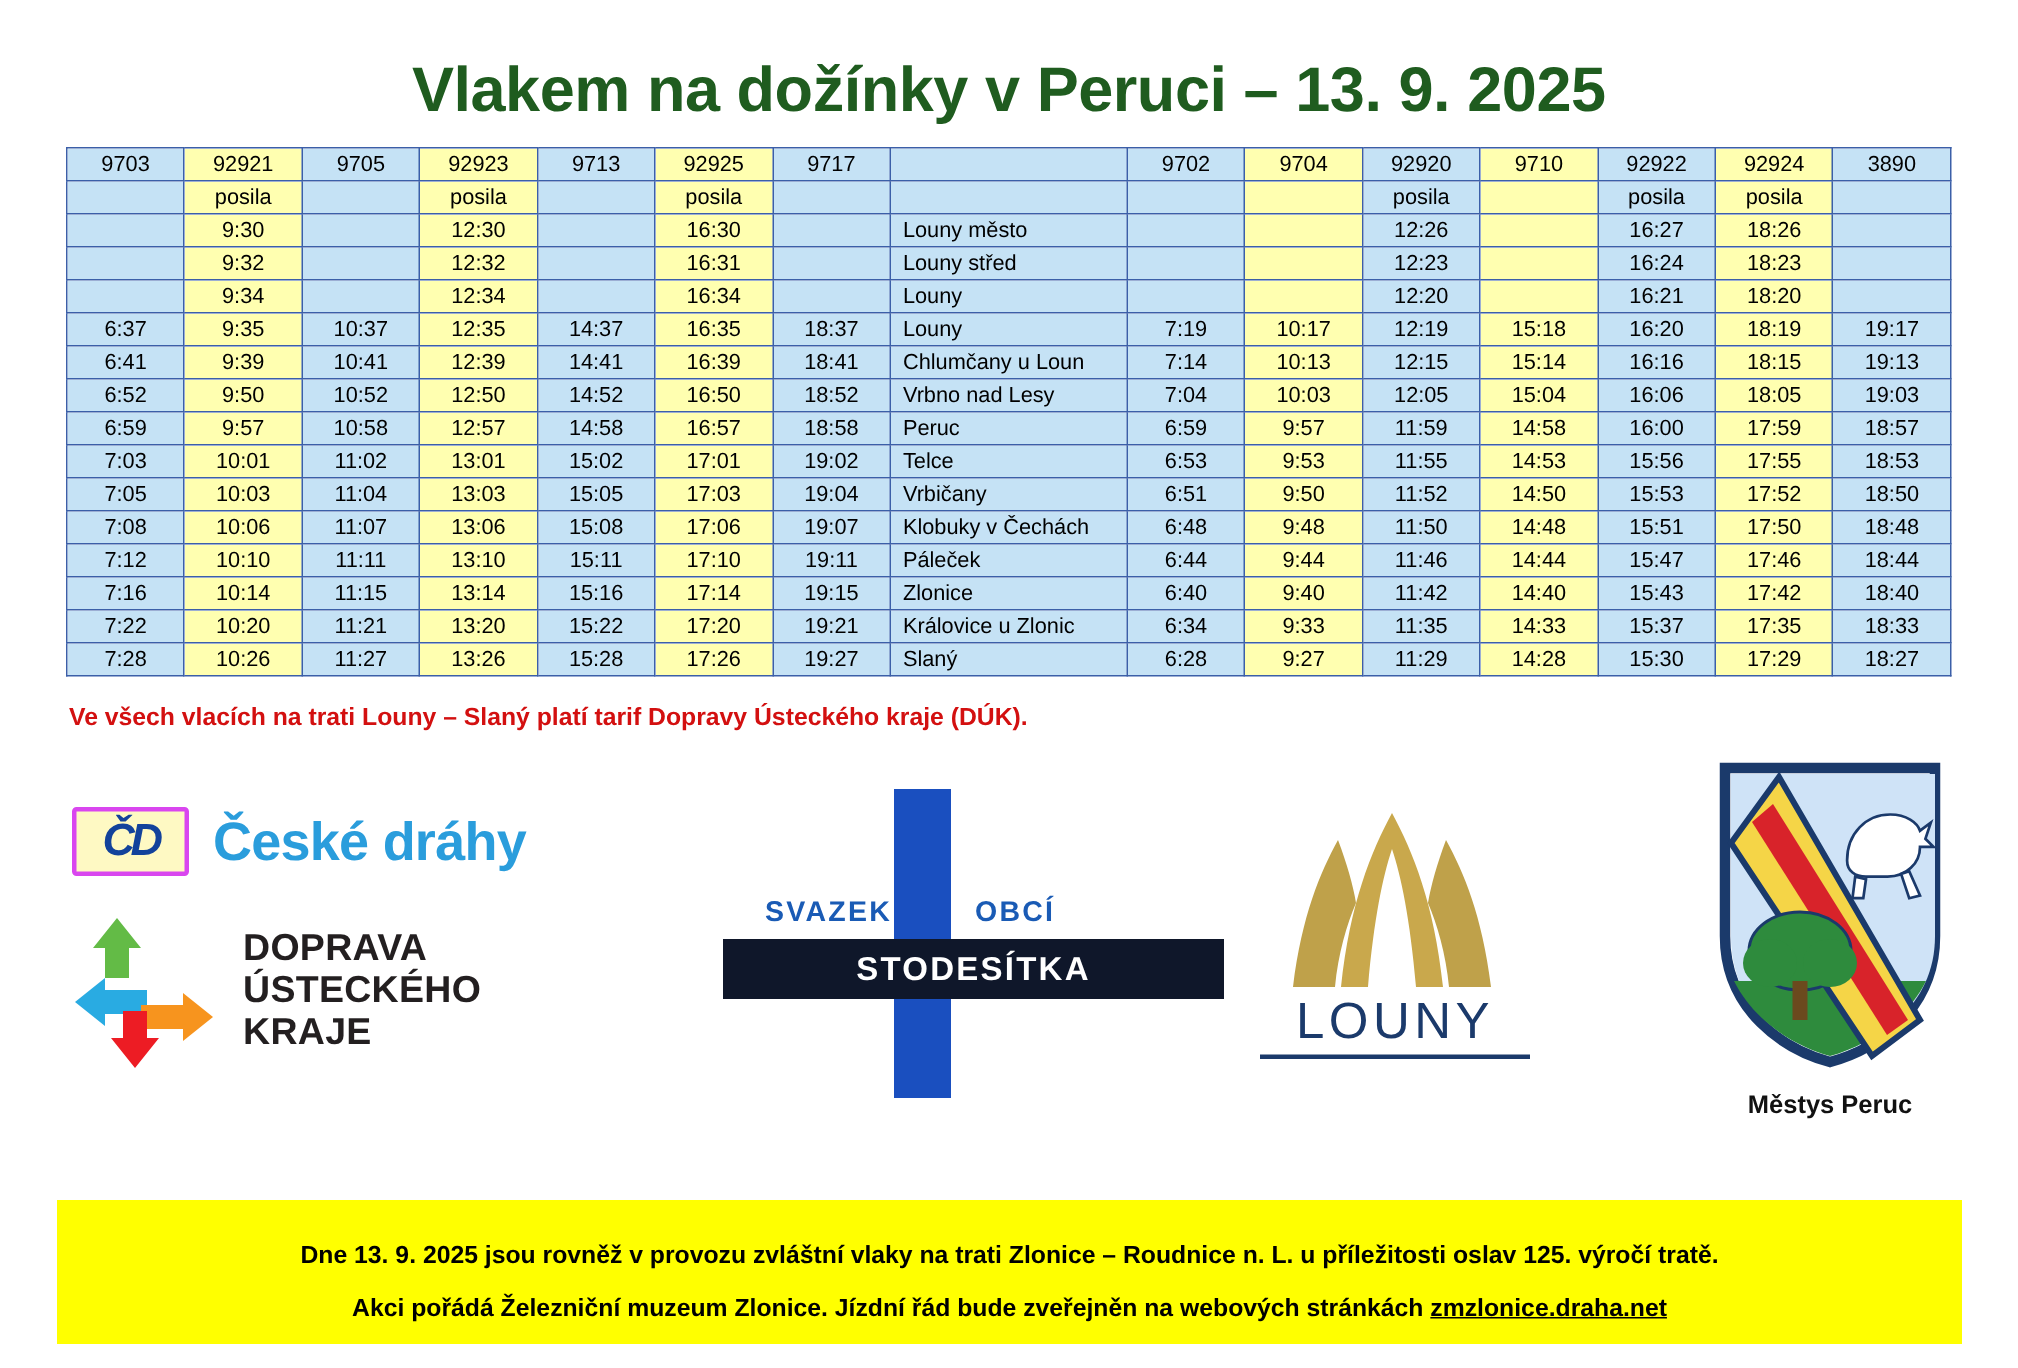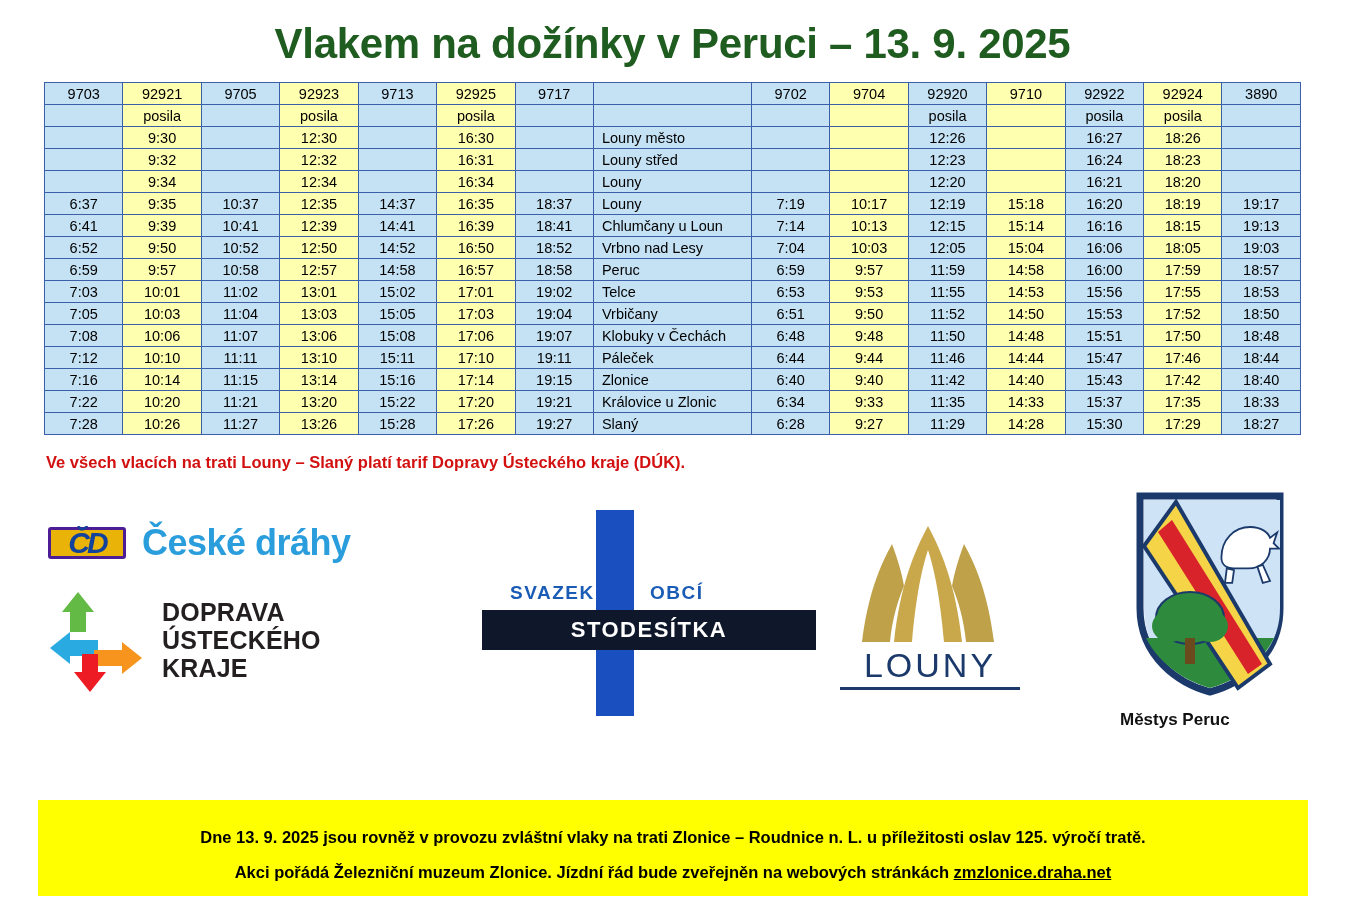--- a/index.html
+++ b/index.html
@@ -15,21 +15,21 @@
     overflow: hidden;
   }
 
   
   .title {
     text-align: center;
     font-size: 42px;
     font-weight: bold;
     color: #1f5c1f;
     letter-spacing: -0.3px;
-    margin-top: 20px;
+    margin-top: 36px;
     margin-bottom: 14px;
   }
 
   
   .table-wrap {
     width: 1257px;
     margin: 0 auto;
   }
   table.tt {
     border-collapse: collapse;
@@ -66,25 +66,25 @@
   .logos {
     position: relative;
     height: 272px;
     margin-top: 6px;
   }
 
   
   .block-cd { position: absolute; left: 48px; top: 44px; }
   .cd-row { display: flex; align-items: center; gap: 16px; }
   .cd-mark {
-    width: 78px; height: 32px;
-    border: 3px solid #4c1d95;
+    width: 78px; height: 46px;
+    border: 3px solid #d946ef;
     border-radius: 3px;
     position: relative;
-    background: #eab308;
+    background: #fef9c3;
   }
   .cd-mark .cd-text {
     position: absolute; inset: 0;
     display: flex; align-items: center; justify-content: center;
     font-size: 30px; font-weight: bold; font-style: italic;
     color: #12429b; letter-spacing: -3px;
   }
   .cd-name {
     font-size: 36px; font-weight: bold; color: #2a9ddc;
     letter-spacing: -0.5px;
@@ -115,21 +115,21 @@
   
   .block-louny { position: absolute; left: 840px; top: 38px; width: 180px; }
   .louny-mark { height: 128px; position: relative; }
   .louny-name {
     font-size: 34px; color: #1b3a6b; text-align: center;
     letter-spacing: 3px; margin-top: 2px; font-weight: normal;
   }
   .louny-rule { height: 3px; background: #1b3a6b; margin-top: 2px; }
 
   
-  .block-peruc { position: absolute; left: 1120px; top: 10px; width: 200px; text-align: left; }
+  .block-peruc { position: absolute; left: 1120px; top: 10px; width: 200px; text-align: center; }
   .peruc-caption { font-size: 17px; font-weight: bold; color: #111; margin-top: 8px; }
 
   
   .footer {
     position: absolute;
     left: 38px; bottom: 16px;
     width: 1270px;
     background: #ffff00;
     padding: 12px 10px 14px;
     text-align: center;

